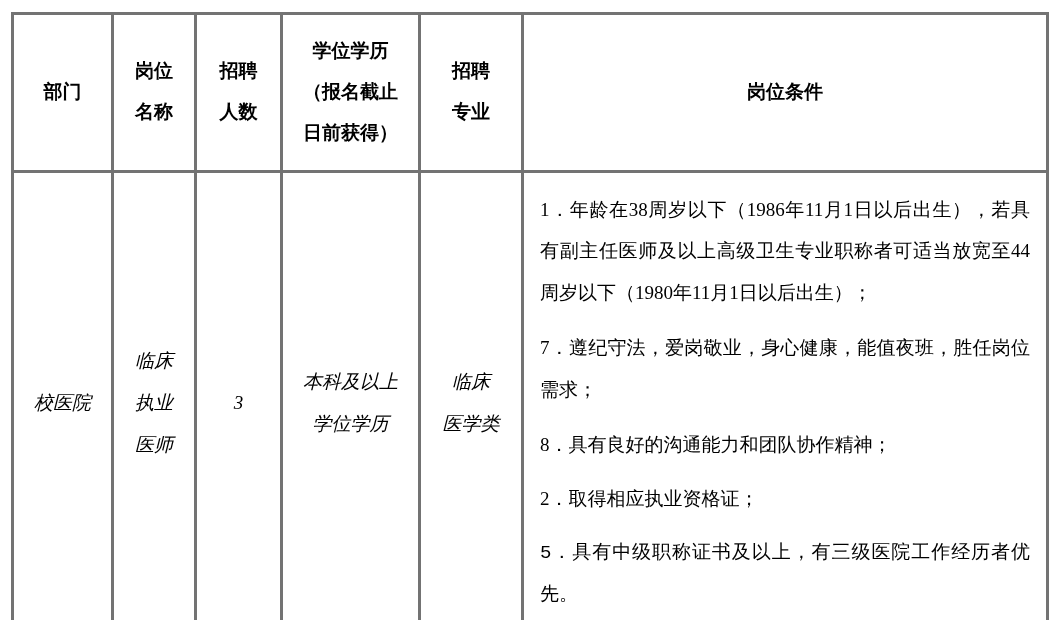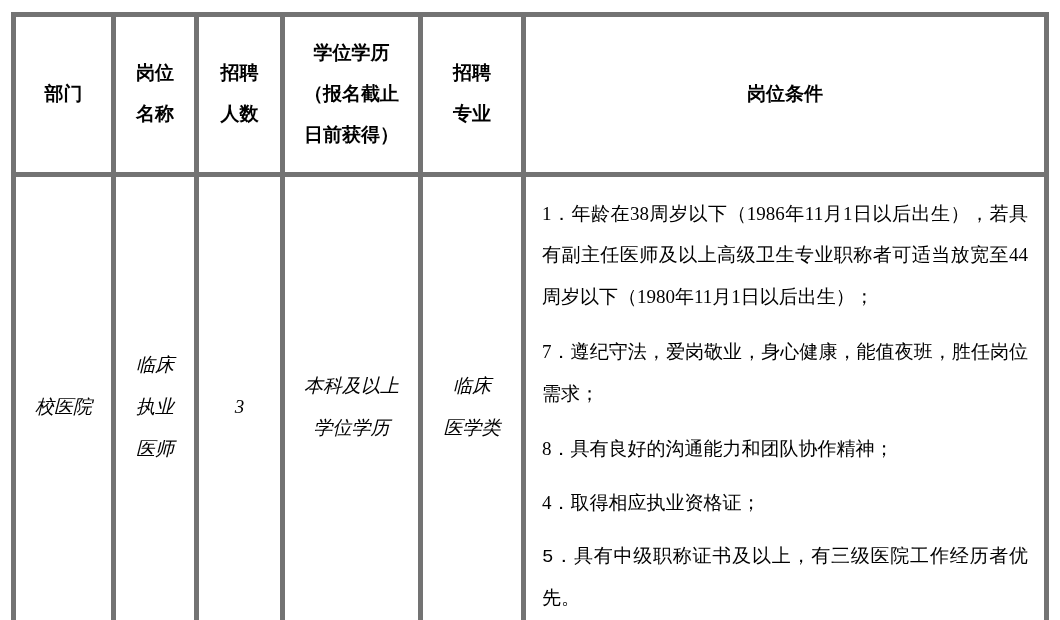--- a/index.html
+++ b/index.html
@@ -19,21 +19,21 @@
     position: absolute;
     left: 11px;
     top: 12px;
     width: 1038px;
     height: 599px;
     border-collapse: collapse;
     table-layout: fixed;
     border: 2px solid #000000;
   }
   .doc-table td, .doc-table th {
-    border: 5px solid #737373;
+    border: 3px solid #737373;
     padding: 16px;
     vertical-align: middle;
     font-size: 19px;
     font-weight: normal;
   }
   .doc-table th {
     font-weight: bold;
     text-align: center;
     line-height: 2.15;
     white-space: pre-line;
@@ -95,18 +95,18 @@
 医师</td>
       <td class="cell-center">3</td>
       <td class="cell-center">本科及以上
 学位学历</td>
       <td class="cell-center">临床
 医学类</td>
       <td class="cell-conditions">
           <p>1．年龄在38周岁以下（1986年11月1日以后出生），若具有副主任医师及以上高级卫生专业职称者可适当放宽至44周岁以下（1980年11月1日以后出生）；</p>
           <p>7．遵纪守法，爱岗敬业，身心健康，能值夜班，胜任岗位需求；</p>
           <p>8．具有良好的沟通能力和团队协作精神；</p>
-          <p>4．取得相应执业资格证；</p>
+          <p>2．取得相应执业资格证；</p>
           <p>5．具有中级职称证书及以上，有三级医院工作经历者优先。</p>
         </td>
     </tr>
   </tbody>
 </table>
 
 </body></html>

